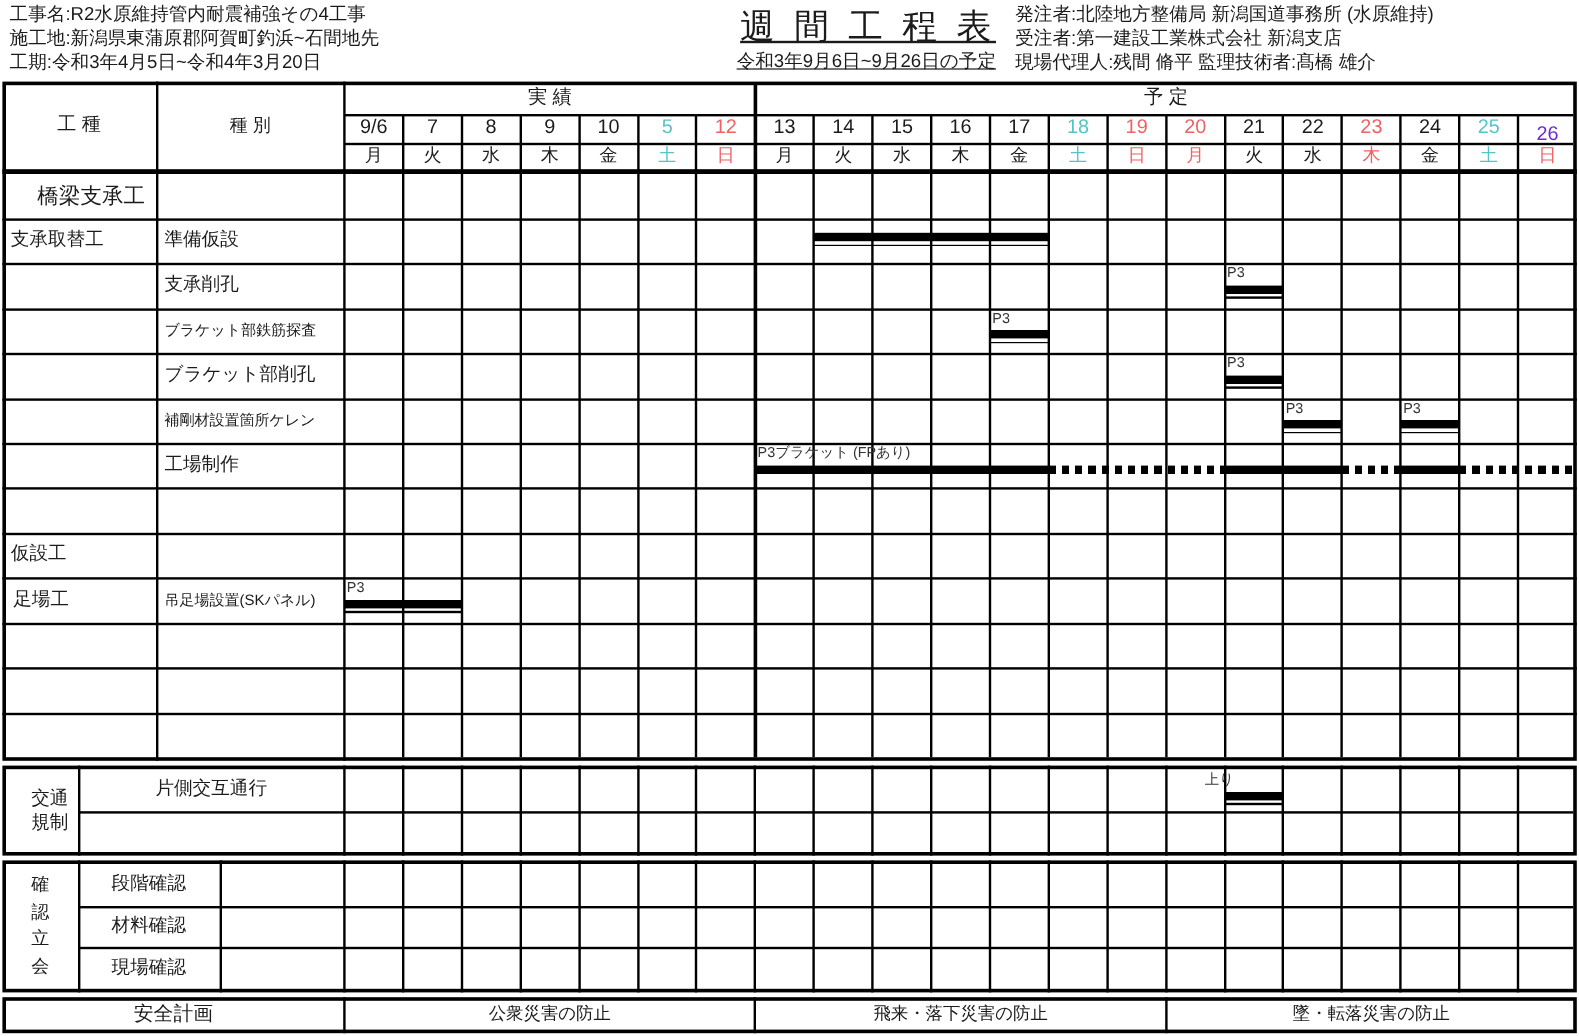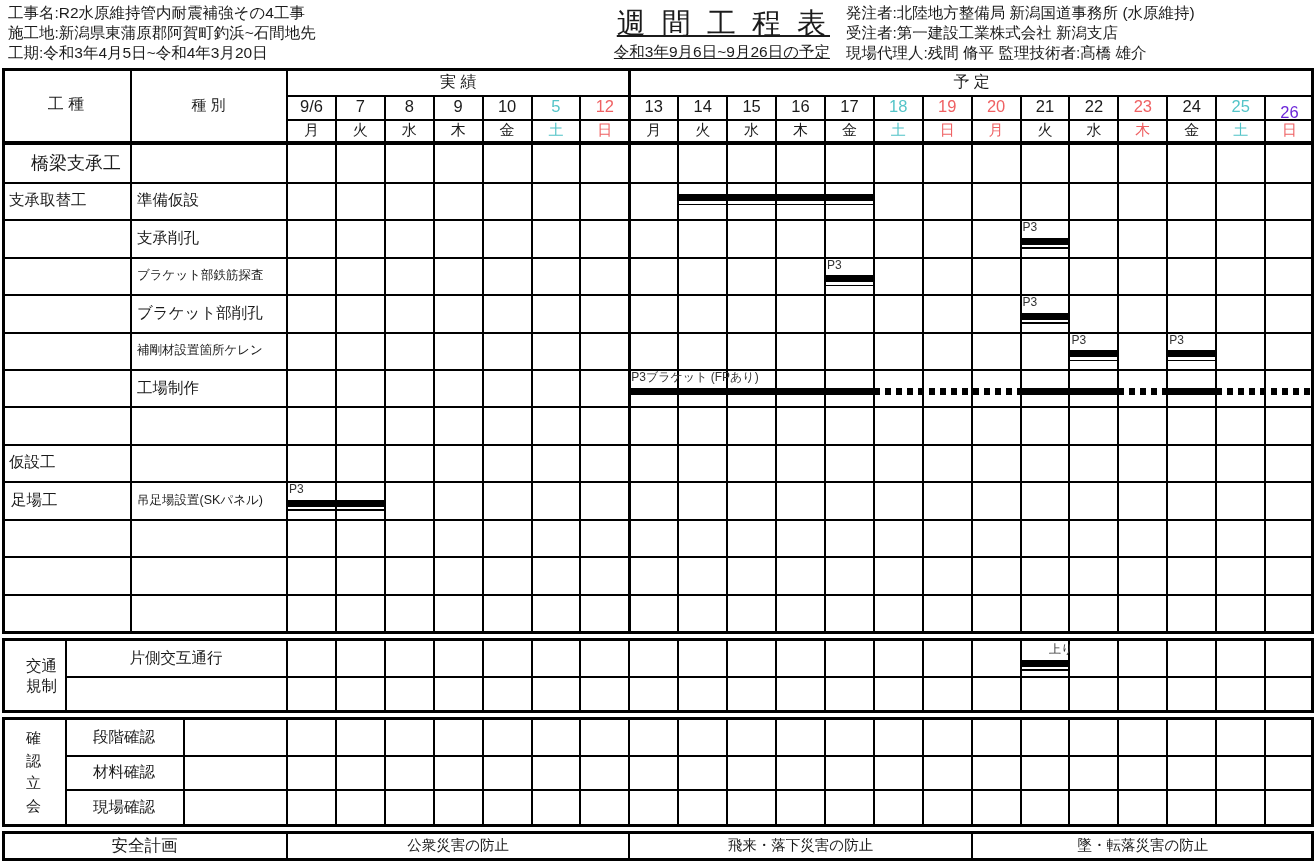--- a/index.html
+++ b/index.html
@@ -182,21 +182,21 @@
       <div class="abs" style="left: 1117.38px; top: 638px; width: 2px; height: 75px; background: rgb(0, 0, 0);"></div>
       <div class="abs" style="left: 1166.29px; top: 638px; width: 2px; height: 75px; background: rgb(0, 0, 0);"></div>
       <div class="abs" style="left: 1215.19px; top: 638px; width: 2px; height: 75px; background: rgb(0, 0, 0);"></div>
       <div class="abs" style="left: 1264.1px; top: 638px; width: 2px; height: 75px; background: rgb(0, 0, 0);"></div>
       <div class="abs" style="left: 65px; top: 675.5px; width: 1246px; height: 2px; background: rgb(0, 0, 0);"></div>
       <div class="abs flexc" style="left: 2px; top: 638px; width: 79px; height: 75px; font-size: 15.5px; line-height: 1.25; color: rgb(27, 27, 27); letter-spacing: normal;">交通
 規制</div>
       <div class="abs flexc" style="left: 65px; top: 641px; width: 222px; height: 34.5px; font-size: 15.5px; line-height: 1.18; color: rgb(27, 27, 27); letter-spacing: normal;">片側交互通行</div>
       <div class="abs" style="left: 1020.57px; top: 659.5px; width: 48.9048px; height: 7px; background: rgb(0, 0, 0);"></div>
       <div class="abs" style="left: 1020.57px; top: 669px; width: 48.9048px; height: 1.5px; background: rgb(0, 0, 0);"></div>
-      <div class="abs flexc" style="left: 1049px; top: 642px; width: 170px; height: 14px; font-size: 12px; line-height: 1.18; color: rgb(51, 51, 51); letter-spacing: normal; justify-content: flex-start; text-align: left;">上り</div>
+      <div class="abs flexc" style="left: 1004px; top: 642px; width: 170px; height: 14px; font-size: 12px; line-height: 1.18; color: rgb(51, 51, 51); letter-spacing: normal; justify-content: flex-start; text-align: left;">上り</div>
       <div class="abs" style="left: 65px; top: 717px; width: 2px; height: 110px; background: rgb(0, 0, 0);"></div>
       <div class="abs" style="left: 183px; top: 717px; width: 2px; height: 110px; background: rgb(0, 0, 0);"></div>
       <div class="abs" style="left: 286px; top: 717px; width: 2px; height: 110px; background: rgb(0, 0, 0);"></div>
       <div class="abs" style="left: 334.905px; top: 717px; width: 2px; height: 110px; background: rgb(0, 0, 0);"></div>
       <div class="abs" style="left: 383.81px; top: 717px; width: 2px; height: 110px; background: rgb(0, 0, 0);"></div>
       <div class="abs" style="left: 432.714px; top: 717px; width: 2px; height: 110px; background: rgb(0, 0, 0);"></div>
       <div class="abs" style="left: 481.619px; top: 717px; width: 2px; height: 110px; background: rgb(0, 0, 0);"></div>
       <div class="abs" style="left: 530.524px; top: 717px; width: 2px; height: 110px; background: rgb(0, 0, 0);"></div>
       <div class="abs" style="left: 579.429px; top: 717px; width: 2px; height: 110px; background: rgb(0, 0, 0);"></div>
       <div class="abs" style="left: 628.333px; top: 717px; width: 2px; height: 110px; background: rgb(0, 0, 0);"></div>

